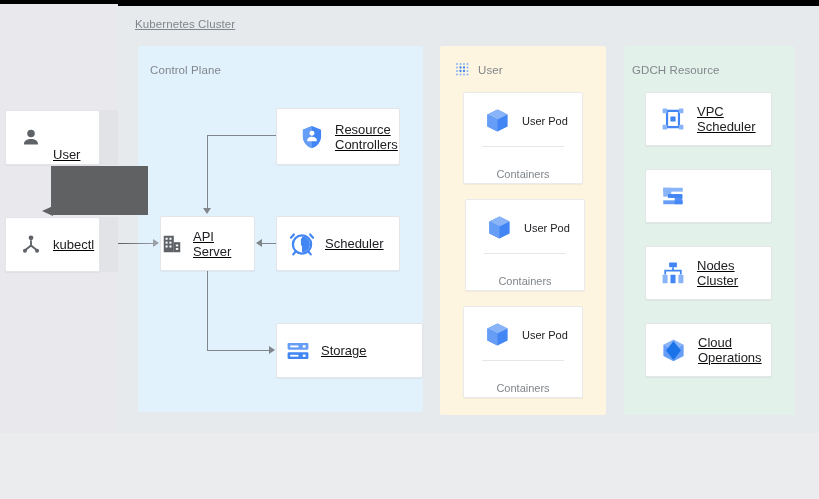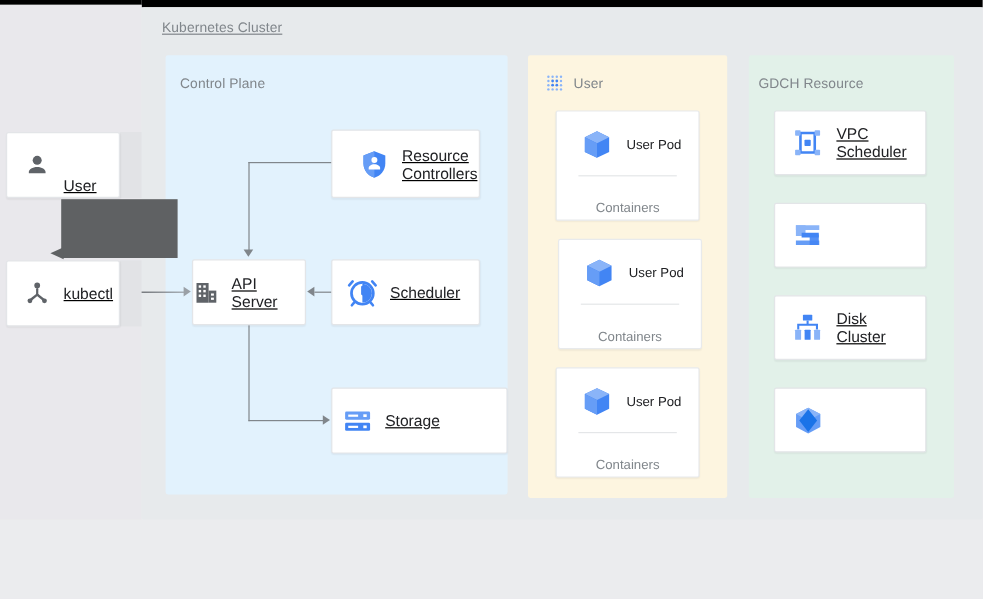--- a/index.html
+++ b/index.html
@@ -344,26 +344,30 @@
   <span class="card-icon">
     <svg width="26" height="26" viewBox="0 0 24 24">
       <rect x="8.4" y="2.2" width="7.2" height="4.4" rx=".5" fill="#4285f4"></rect>
       <path d="M12 6.6v3.2M4.8 13.4v-3.6h14.4v3.6" stroke="#4285f4" stroke-width="1.6" fill="none"></path>
       <rect x="2.4" y="13.6" width="4.6" height="7.8" rx=".5" fill="#8ab4f8"></rect>
       <rect x="9.7" y="13.6" width="4.6" height="7.8" rx=".5" fill="#4285f4"></rect>
       <rect x="17" y="13.6" width="4.6" height="7.8" rx=".5" fill="#8ab4f8"></rect>
     </svg>
   </span>
   <span class="card-label">
-    <span>Disk</span><br>
+    <span>Nodes</span><br>
     <span>Cluster</span>
   </span>
 </div>
 
 <div class="abs card gdch-card" id="ops-card">
   <span class="card-icon">
     <svg width="27" height="27" viewBox="0 0 24 24">
       <path d="M12 2.4 21 7.2v9.6L12 21.6 3 16.8V7.2z" fill="#669df6"></path>
       <path d="M3 7.2 12 2.4 21 7.2 12 12z" fill="#8ab4f8"></path>
       <path d="M12 3.6 18.6 12 12 20.4 5.4 12z" fill="#1a73e8"></path>
     </svg>
   </span>
+  <span class="card-label">
+    <span>Cloud</span><br>
+    <span>Operations</span>
+  </span>
 </div>
 
 </body></html>

